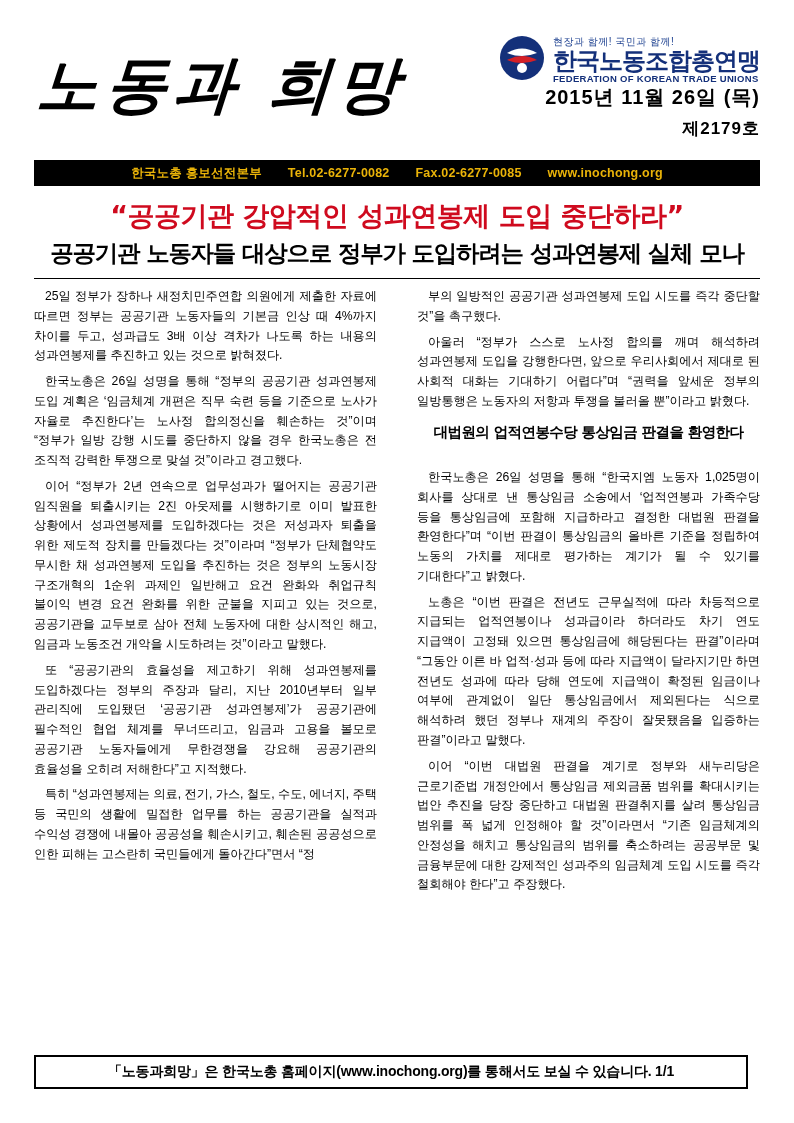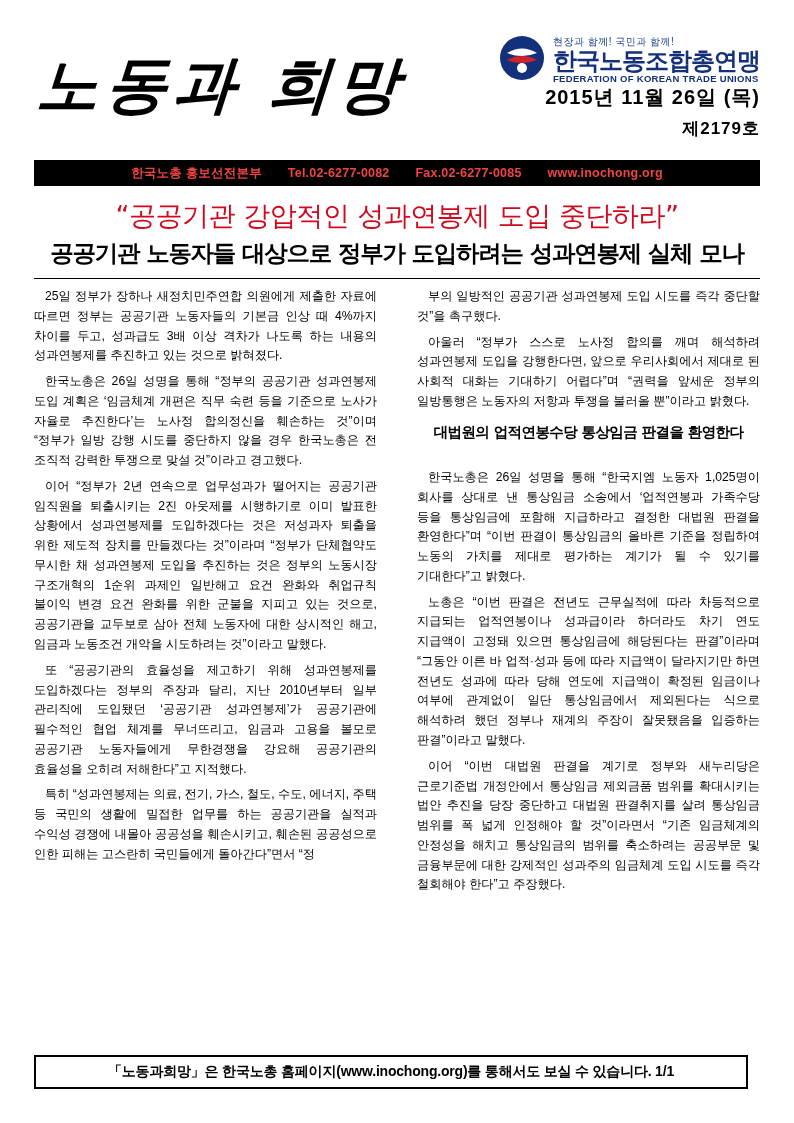--- a/index.html
+++ b/index.html
@@ -91,41 +91,41 @@
     font-size: 17px;
     font-weight: bold;
     margin-top: 6px;
     letter-spacing: 1px;
   }
 
   
   .contact-bar {
     margin-top: 4px;
     background: #000;
-    color: #ef4444;
+    color: #eab308;
     height: 26px;
     display: flex;
     align-items: center;
     justify-content: center;
     gap: 26px;
     font-size: 12.5px;
     font-weight: bold;
     letter-spacing: .2px;
   }
   .contact-bar .item { white-space: nowrap; }
 
   
   .headline-wrap {
     text-align: center;
     margin-top: 14px;
   }
   .headline-main {
     font-family: "DejaVu Sans", sans-serif;
     font-size: 27px;
-    font-weight: normal;
+    font-weight: bold;
     color: #cf0a1e;
     letter-spacing: -.5px;
     line-height: 1.2;
   }
   .headline-sub {
     font-family: "DejaVu Sans", sans-serif;
     font-size: 23px;
     font-weight: bold;
     color: #000;
     margin-top: 8px;

